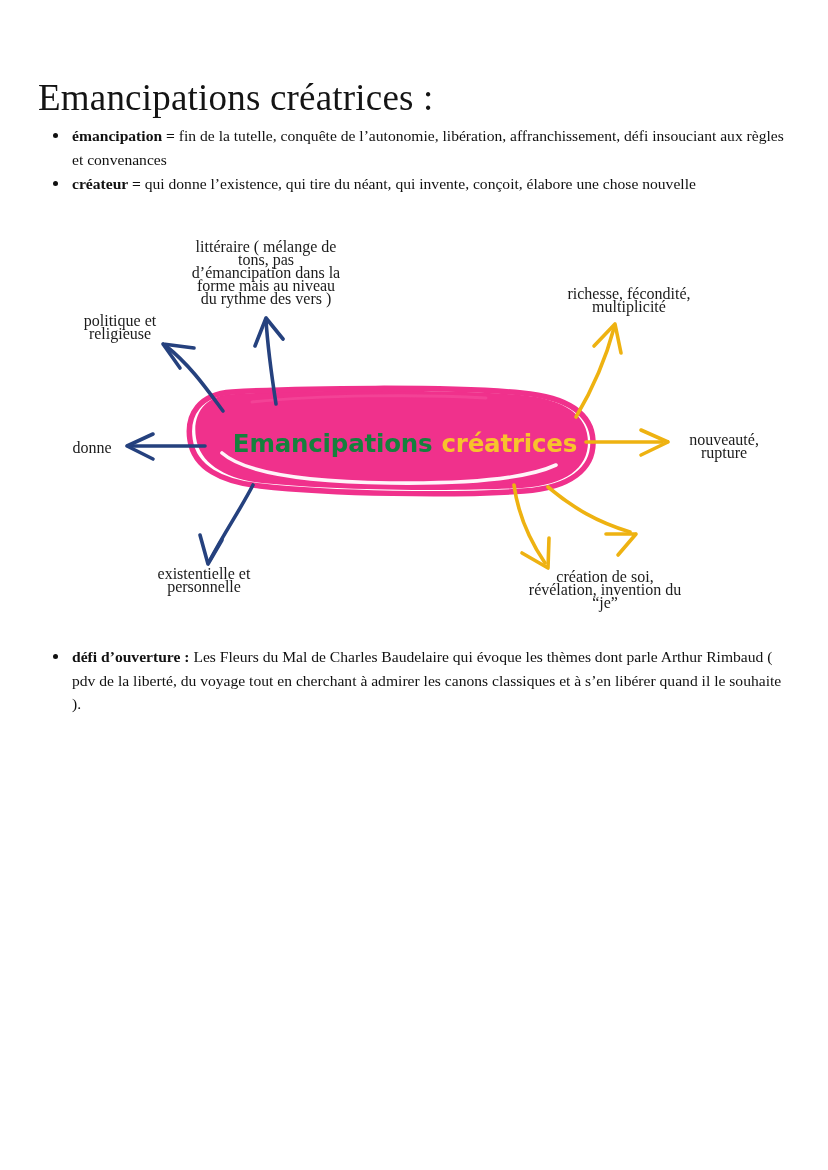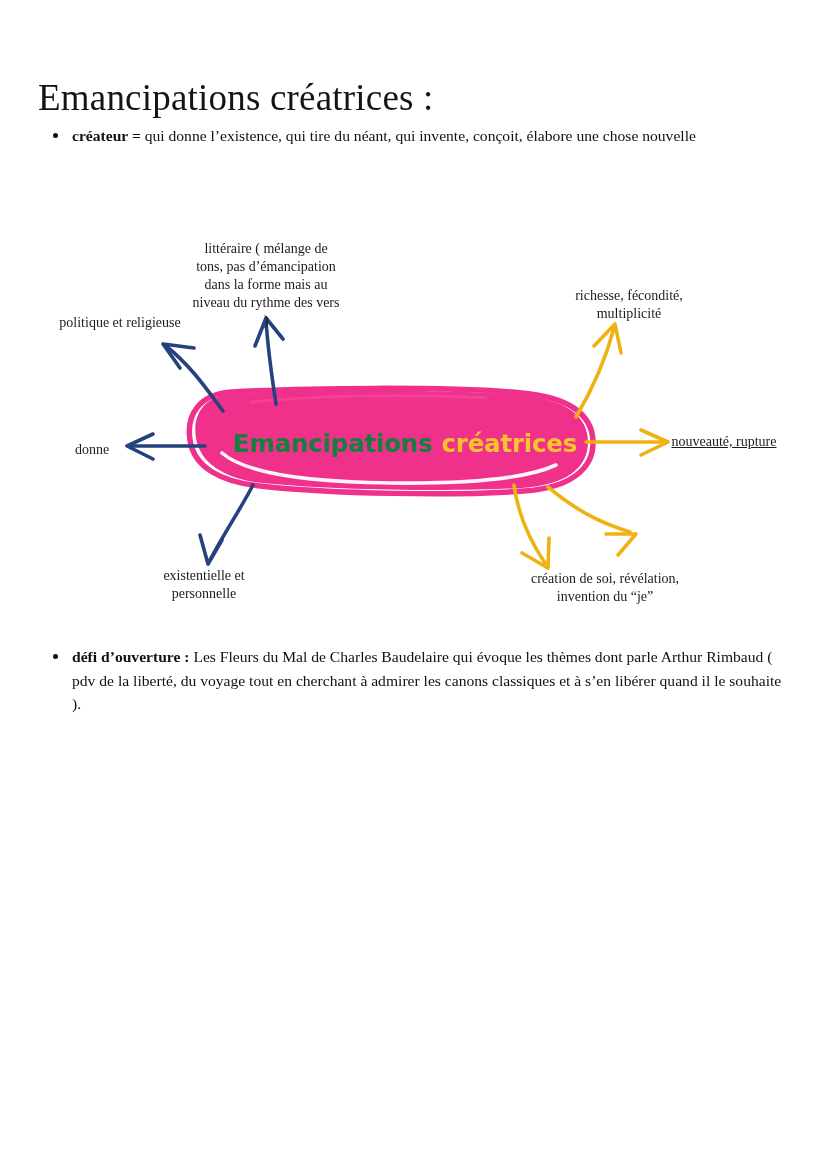--- a/index.html
+++ b/index.html
@@ -97,43 +97,46 @@
     white-space: nowrap;
     z-index: 5;
   }
   .blob-label .w1 { color: #15803d; }
   .blob-label .w2 { color: #f8c32c; margin-left: 9px; }
 
   
   .node-label {
     position: absolute;
     font-family: "Liberation Serif", "DejaVu Serif", serif;
-    font-size: 14px;
-    line-height: 18px;
+    font-size: 16px;
+    line-height: 13px;
     color: #1b1b1b;
     text-align: center;
     z-index: 4;
   }
   .nl-litteraire   { left: 191px; top: 240px; width: 150px; }
   .nl-politique    { left: 58px;  top: 314px; width: 124px; }
   .nl-morale       { left: 46px;  top: 441px; width: 92px; text-align: center; }
   .nl-existentielle{ left: 132px; top: 567px; width: 144px; }
   .nl-richesse     { left: 545px; top: 275px; width: 168px; margin-top: 12px; }
-  .nl-nouveaute    { left: 668px; top: 433px; width: 112px; text-decoration: underline; }
+  .nl-nouveaute    { left: 668px; top: 433px; width: 112px; }
   .nl-artpoetique  { left: 640px; top: 515px; width: 154px; }
   .nl-creation     { left: 525px; top: 570px; width: 160px; }
 </style>
 </head>
 <body>
 
 <div class="page">
 
   <h1 class="doc-title">Emancipations créatrices :</h1>
 
   <ul class="bullet-list top">
+    <li class="bullet-item">
+      <b>émancipation =</b><span> fin de la tutelle, conquête de l’autonomie, libération, affranchissement, défi insouciant aux règles et convenances</span>
+    </li>
     <li class="bullet-item">
       <b>créateur =</b><span> qui donne l’existence, qui tire du néant, qui invente, conçoit, élabore une chose nouvelle</span>
     </li>
   </ul>
 
   <div class="mindmap">
 
     <svg width="828" height="410" viewBox="0 0 828 410">
 
       <g>

